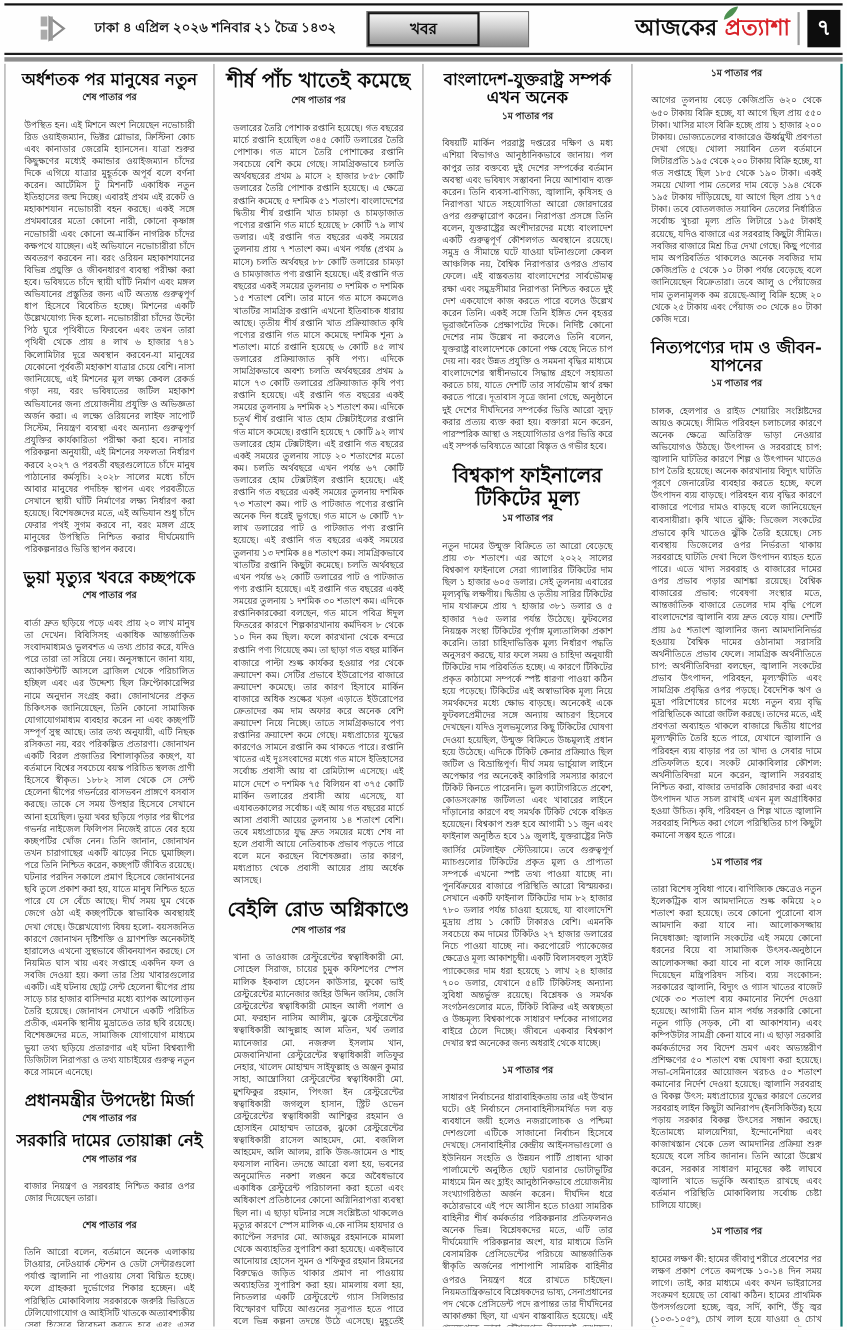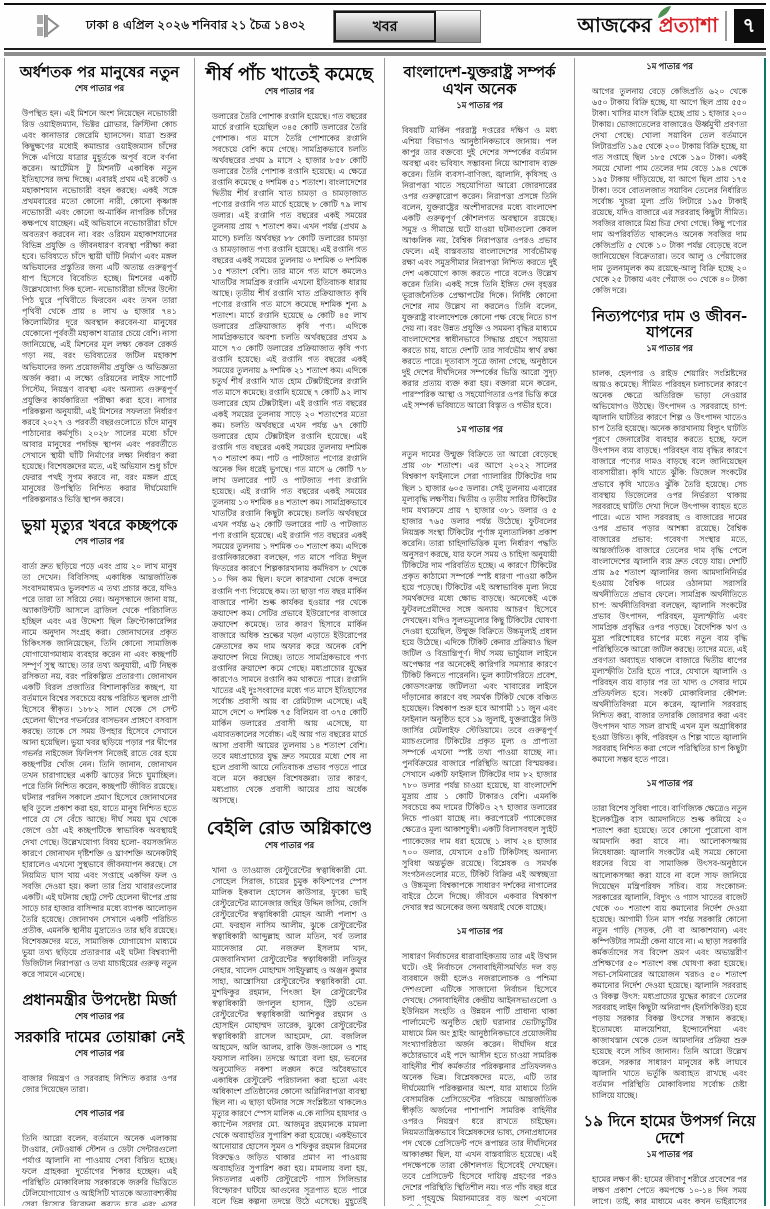--- a/index.html
+++ b/index.html
@@ -141,20 +141,21 @@
           <h2 class="headline">মাঠে ইসলামবিদ্বেষী স্লোগানে</h2>
         </article>
       </div>
       <div class="col">
         <article class="article size-md">
           <h2 class="headline">বাংলাদেশ-যুক্তরাষ্ট্র সম্পর্ক এখন অনেক</h2>
           <div class="cont">১ম পাতার পর</div>
           <p class="body">বিষয়টি মার্কিন পররাষ্ট্র দপ্তরের দক্ষিণ ও মধ্য এশিয়া বিভাগও আনুষ্ঠানিকভাবে জানায়। পল কাপুর তার বক্তব্যে দুই দেশের সম্পর্কের বর্তমান অবস্থা এবং ভবিষ্যৎ সম্ভাবনা নিয়ে আশাবাদ ব্যক্ত করেন। তিনি ব্যবসা-বাণিজ্য, জ্বালানি, কৃষিসহ ও নিরাপত্তা খাতে সহযোগিতা আরো জোরদারের ওপর গুরুত্বারোপ করেন। নিরাপত্তা প্রসঙ্গে তিনি বলেন, যুক্তরাষ্ট্রের অংশীদারদের মধ্যে বাংলাদেশ একটি গুরুত্বপূর্ণ কৌশলগত অবস্থানে রয়েছে। সমুদ্র ও সীমান্তে ঘটে যাওয়া ঘটনাগুলো কেবল আঞ্চলিক নয়, বৈশ্বিক নিরাপত্তার ওপরও প্রভাব ফেলে। এই বাস্তবতায় বাংলাদেশের সার্বভৌমত্ব রক্ষা এবং সমুদ্রসীমার নিরাপত্তা নিশ্চিত করতে দুই দেশ একযোগে কাজ করতে পারে বলেও উল্লেখ করেন তিনি। একই সঙ্গে তিনি ইঙ্গিত দেন বৃহত্তর ভূরাজনৈতিক প্রেক্ষাপটের দিকে। নির্দিষ্ট কোনো দেশের নাম উল্লেখ না করলেও তিনি বলেন, যুক্তরাষ্ট্র বাংলাদেশকে কোনো পক্ষ বেছে নিতে চাপ দেয় না। বরং উন্নত প্রযুক্তি ও সমমনা বৃদ্ধির মাধ্যমে বাংলাদেশের স্বাধীনভাবে সিদ্ধান্ত গ্রহণে সহায়তা করতে চায়, যাতে দেশটি তার সার্বভৌম স্বার্থ রক্ষা করতে পারে। দূতাবাস সূত্রে জানা গেছে, অনুষ্ঠানে দুই দেশের দীর্ঘদিনের সম্পর্কের ভিত্তি আরো সুদৃঢ় করার প্রত্যয় ব্যক্ত করা হয়। বক্তারা মনে করেন, পারস্পরিক আস্থা ও সহযোগিতার ওপর ভিত্তি করে এই সম্পর্ক ভবিষ্যতে আরো বিস্তৃত ও গভীর হবে।</p>
         </article>
         <article class="article size-lg">
+          <h2 class="headline">বিশ্বকাপ ফাইনালের টিকিটের মূল্য</h2>
           <div class="cont">১ম পাতার পর</div>
           <p class="body">নতুন দামের উন্মুক্ত বিক্রিতে তা আরো বেড়েছে প্রায় ৩৮ শতাংশ। এর আগে ২০২২ সালের বিশ্বকাপ ফাইনালে সেরা গ্যালারির টিকিটের দাম ছিল ১ হাজার ৬০৫ ডলার। সেই তুলনায় এবারের মূল্যবৃদ্ধি লক্ষণীয়। দ্বিতীয় ও তৃতীয় সারির টিকিটের দাম যথাক্রমে প্রায় ৭ হাজার ৩৮১ ডলার ও ৫ হাজার ৭৬৫ ডলার পর্যন্ত উঠেছে। ফুটবলের নিয়ন্ত্রক সংস্থা টিকিটের পূর্ণাঙ্গ মূল্যতালিকা প্রকাশ করেনি। তারা চাহিদাভিত্তিক মূল্য নির্ধারণ পদ্ধতি অনুসরণ করছে, যার ফলে সময় ও চাহিদা অনুযায়ী টিকিটের দাম পরিবর্তিত হচ্ছে। এ কারণে টিকিটের প্রকৃত কাঠামো সম্পর্কে স্পষ্ট ধারণা পাওয়া কঠিন হয়ে পড়েছে। টিকিটের এই অস্বাভাবিক মূল্য নিয়ে সমর্থকদের মধ্যে ক্ষোভ বাড়ছে। অনেকেই একে ফুটবলপ্রেমীদের সঙ্গে অন্যায় আচরণ হিসেবে দেখছেন। যদিও সুলভমূল্যের কিছু টিকিটের ঘোষণা দেওয়া হয়েছিল, উন্মুক্ত বিক্রিতে উচ্চমূল্যই প্রধান হয়ে উঠেছে। এদিকে টিকিট কেনার প্রক্রিয়াও ছিল জটিল ও বিভ্রান্তিপূর্ণ। দীর্ঘ সময় ভার্চুয়াল লাইনে অপেক্ষার পর অনেকেই কারিগরি সমস্যার কারণে টিকিট কিনতে পারেননি। ভুল ক্যাটাগরিতে প্রবেশ, কোডসংক্রান্ত জটিলতা এবং খাবারের লাইনে দাঁড়ানোর কারণে বহু সমর্থক টিকিট থেকে বঞ্চিত হয়েছেন। বিশ্বকাপ শুরু হবে আগামী ১১ জুন এবং ফাইনাল অনুষ্ঠিত হবে ১৯ জুলাই, যুক্তরাষ্ট্রের নিউ জার্সির মেটলাইফ স্টেডিয়ামে। তবে গুরুত্বপূর্ণ ম্যাচগুলোর টিকিটের প্রকৃত মূল্য ও প্রাপ্যতা সম্পর্কে এখনো স্পষ্ট তথ্য পাওয়া যাচ্ছে না। পুনর্বিক্রয়ের বাজারে পরিস্থিতি আরো বিস্ময়কর। সেখানে একটি ফাইনাল টিকিটের দাম ৮২ হাজার ৭৮০ ডলার পর্যন্ত চাওয়া হয়েছে, যা বাংলাদেশি মুদ্রায় প্রায় ১ কোটি টাকারও বেশি। এমনকি সবচেয়ে কম দামের টিকিটও ২৭ হাজার ডলারের নিচে পাওয়া যাচ্ছে না। করপোরেট প্যাকেজের ক্ষেত্রেও মূল্য আকাশচুম্বী। একটি বিলাসবহুল স্যুইট প্যাকেজের দাম ধরা হয়েছে ১ লাখ ২৪ হাজার ৭০০ ডলার, যেখানে ৫৪টি টিকিটসহ অন্যান্য সুবিধা অন্তর্ভুক্ত রয়েছে। বিশ্লেষক ও সমর্থক সংগঠনগুলোর মতে, টিকিট বিক্রির এই অস্বচ্ছতা ও উচ্চমূল্য বিশ্বকাপকে সাধারণ দর্শকের নাগালের বাইরে ঠেলে দিচ্ছে। জীবনে একবার বিশ্বকাপ দেখার স্বপ্ন অনেকের জন্য অধরাই থেকে যাচ্ছে।</p>
         </article>
         <article class="article size-md">
           <div class="cont">১ম পাতার পর</div>
           <p class="body">সাধারণ নির্বাচনের ধারাবাহিকতায় তার এই উত্থান ঘটে। ওই নির্বাচনে সেনাবাহিনীসমর্থিত দল বড় ব্যবধানে জয়ী হলেও নজরালোচক ও পশ্চিমা দেশগুলো এটিকে সাজানো নির্বাচন হিসেবে দেখছে। সেনাবাহিনীর কেন্দ্রীয় আইনসভাগুলো ও ইউনিয়ন সংহতি ও উন্নয়ন পার্টি প্রাধান্য থাকা পার্লামেন্টে অনুষ্ঠিত ছোট ঘরানার ভোটাভুটির মাধ্যমে মিন অং হ্লাইং আনুষ্ঠানিকভাবে প্রয়োজনীয় সংখ্যাগরিষ্ঠতা অর্জন করেন। দীর্ঘদিন ধরে কঠোরভাবে এই পদে আসীন হতে চাওয়া সামরিক বাহিনীর শীর্ষ কর্মকর্তার পরিকল্পনার প্রতিফলনও অনেক ভিন্ন। বিশ্লেষকদের মতে, এটি তার দীর্ঘমেয়াদি পরিকল্পনার অংশ, যার মাধ্যমে তিনি বেসামরিক প্রেসিডেন্টের পরিচয়ে আন্তর্জাতিক স্বীকৃতি অর্জনের পাশাপাশি সামরিক বাহিনীর ওপরও নিয়ন্ত্রণ ধরে রাখতে চাইছেন। নিয়মতান্ত্রিকভাবে বিশ্লেষকদের ভাষ্য, সেনাপ্রধানের পদ থেকে প্রেসিডেন্ট পদে রূপান্তর তার দীর্ঘদিনের আকাঙ্ক্ষা ছিল, যা এখন বাস্তবায়িত হয়েছে। এই পদক্ষেপকে তারা কৌশলগত হিসেবেই দেখছেন। তবে প্রেসিডেন্ট হিসেবে দায়িত্ব গ্রহণের পরও দেশের পরিস্থিতি স্থিতিশীল নয়। গত পাঁচ বছর ধরে চলা গৃহযুদ্ধে মিয়ানমারের বড় অংশ এখনো অস্থিতিশীল। আং সান সু চির দলের অবশিষ্টাংশ এবং বিভিন্ন জাতিগত সশস্ত্র গোষ্ঠী নতুন করে একটি সম্মিলিত ফ্রন্ট গঠন করেছে, যার লক্ষ্য সামরিক শাসনের অবসান ঘটানো। বিশ্লেষকদের মতে, নতুন প্রশাসন গঠনের পর প্রতিবেশী দেশগুলোর সঙ্গে সম্পর্ক জোরদারের চেষ্টা বাড়বে। এতে প্রতিরোধ আন্দোলনের ওপর সামরিক চাপ আরো বাড়তে পারে। একই সঙ্গে বৈশ্বিক জ্বালানি সংকট ও অর্থনৈতিক মন্দার প্রভাবে বিরোধী গোষ্ঠীগুলোর ঐক্য ও সংগঠন ধরে রাখা কঠিন হয়ে উঠতে পারে। সব মিলিয়ে লেজিটিমেসি হিসেবে মিন অং হ্লাইংয়ের উত্থান মিয়ানমারের রাজনৈতিক বাস্তবতায় নতুন অধ্যায় সূচনা করলেও দেশটির গভীর সংকটের দ্রুত সমাধানের কোনো ইঙ্গিত এখনো স্পষ্ট নয়।</p>
         </article>
       </div>
       <div class="col">
         <article class="article size-md">
@@ -164,19 +165,18 @@
         <article class="article size-md">
           <h2 class="headline">নিত্যপণ্যের দাম ও জীবন-যাপনের</h2>
           <div class="cont">১ম পাতার পর</div>
           <p class="body">চালক, হেলপার ও রাইড শেয়ারিং সংশ্লিষ্টদের আয়ও কমেছে। সীমিত পরিবহন চলাচলের কারণে অনেক ক্ষেত্রে অতিরিক্ত ভাড়া নেওয়ার অভিযোগও উঠছে। উৎপাদন ও সরবরাহে চাপ: জ্বালানি ঘাটতির কারণে শিল্প ও উৎপাদন খাতেও চাপ তৈরি হয়েছে। অনেক কারখানায় বিদ্যুৎ ঘাটতি পূরণে জেনারেটর ব্যবহার করতে হচ্ছে, ফলে উৎপাদন ব্যয় বাড়ছে। পরিবহন ব্যয় বৃদ্ধির কারণে বাজারে পণ্যের দামও বাড়ছে বলে জানিয়েছেন ব্যবসায়ীরা। কৃষি খাতে ঝুঁকি: ডিজেল সংকটের প্রভাবে কৃষি খাতেও ঝুঁকি তৈরি হয়েছে। সেচ ব্যবস্থায় ডিজেলের ওপর নির্ভরতা থাকায় সরবরাহে ঘাটতি দেখা দিলে উৎপাদন ব্যাহত হতে পারে। এতে খাদ্য সরবরাহ ও বাজারের দামের ওপর প্রভাব পড়ার আশঙ্কা রয়েছে। বৈশ্বিক বাজারের প্রভাব: গবেষণা সংস্থার মতে, আন্তর্জাতিক বাজারে তেলের দাম বৃদ্ধি পেলে বাংলাদেশের জ্বালানি ব্যয় দ্রুত বেড়ে যায়। দেশটি প্রায় ৯৫ শতাংশ জ্বালানির জন্য আমদানিনির্ভর হওয়ায় বৈশ্বিক দামের ওঠানামা সরাসরি অর্থনীতিতে প্রভাব ফেলে। সামগ্রিক অর্থনীতিতে চাপ: অর্থনীতিবিদরা বলছেন, জ্বালানি সংকটের প্রভাব উৎপাদন, পরিবহন, মূল্যস্ফীতি এবং সামগ্রিক প্রবৃদ্ধির ওপর পড়ছে। বৈদেশিক ঋণ ও মুদ্রা পরিশোধের চাপের মধ্যে নতুন ব্যয় বৃদ্ধি পরিস্থিতিকে আরো জটিল করছে। তাদের মতে, এই প্রবণতা অব্যাহত থাকলে বাজারে দ্বিতীয় ধাপের মূল্যস্ফীতি তৈরি হতে পারে, যেখানে জ্বালানি ও পরিবহন ব্যয় বাড়ার পর তা খাদ্য ও সেবার দামে প্রতিফলিত হবে। সংকট মোকাবিলার কৌশল: অর্থনীতিবিদরা মনে করেন, জ্বালানি সরবরাহ নিশ্চিত করা, বাজার তদারকি জোরদার করা এবং উৎপাদন খাত সচল রাখাই এখন মূল অগ্রাধিকার হওয়া উচিত। কৃষি, পরিবহন ও শিল্প খাতে জ্বালানি সরবরাহ নিশ্চিত করা গেলে পরিস্থিতির চাপ কিছুটা কমানো সম্ভব হতে পারে।</p>
         </article>
         <article class="article size-md">
           <div class="cont">১ম পাতার পর</div>
           <p class="body">তারা বিশেষ সুবিধা পাবে। বাণিজ্যিক ক্ষেত্রেও নতুন ইলেকট্রিক বাস আমদানিতে শুল্ক কমিয়ে ২০ শতাংশ করা হয়েছে। তবে কোনো পুরোনো বাস আমদানি করা যাবে না। আলোকসজ্জায় নিষেধাজ্ঞা: জ্বালানি সংকটের এই সময়ে কোনো ধরনের বিয়ে বা সামাজিক উৎসব-অনুষ্ঠানে আলোকসজ্জা করা যাবে না বলে সাফ জানিয়ে দিয়েছেন মন্ত্রিপরিষদ সচিব। ব্যয় সংকোচন: সরকারের জ্বালানি, বিদ্যুৎ ও গ্যাস খাতের বাজেট থেকে ৩০ শতাংশ ব্যয় কমানোর নির্দেশ দেওয়া হয়েছে। আগামী তিন মাস পর্যন্ত সরকারি কোনো নতুন গাড়ি (সড়ক, নৌ বা আকাশযান) এবং কম্পিউটার সামগ্রী কেনা যাবে না। এ ছাড়া সরকারি কর্মকর্তাদের সব বিদেশ ভ্রমণ এবং অভ্যন্তরীণ প্রশিক্ষণের ৫০ শতাংশ বন্ধ ঘোষণা করা হয়েছে। সভা-সেমিনারের আয়োজন খরচও ৫০ শতাংশ কমানোর নির্দেশ দেওয়া হয়েছে। জ্বালানি সরবরাহ ও বিকল্প উৎস: মধ্যপ্রাচ্যের যুদ্ধের কারণে তেলের সরবরাহ লাইন কিছুটা অনিরাপদ (ইনসিকিউর) হয়ে পড়ায় সরকার বিকল্প উৎসের সন্ধান করছে। ইতোমধ্যে মালয়েশিয়া, ইন্দোনেশিয়া এবং কাজাখস্তান থেকে তেল আমদানির প্রক্রিয়া শুরু হয়েছে বলে সচিব জানান। তিনি আরো উল্লেখ করেন, সরকার সাধারণ মানুষের কষ্ট লাঘবে জ্বালানি খাতে ভর্তুকি অব্যাহত রাখছে এবং বর্তমান পরিস্থিতি মোকাবিলায় সর্বোচ্চ চেষ্টা চালিয়ে যাচ্ছে।</p>
         </article>
         <article class="article size-md">
-          <h2 class="headline">১৯ দিনে হামের উপসর্গ নিয়ে দেশে</h2>
           <div class="cont">১ম পাতার পর</div>
           <p class="body">হামের লক্ষণ কী: হামের জীবাণু শরীরে প্রবেশের পর লক্ষণ প্রকাশ পেতে কমপক্ষে ১০-১৪ দিন সময় লাগে। তাই, কার মাধ্যমে এবং কখন ভাইরাসের সংক্রমণ হয়েছে তা বোঝা কঠিন। হামের প্রাথমিক উপসর্গগুলো হচ্ছে, জ্বর, সর্দি, কাশি, উঁচু জ্বর (১০৩-১০৫°), চোখ লাল হয়ে যাওয়া ও চোখ দিয়ে পানি পড়া এবং চোখের ভেতরে ছোট সাদা দাগ বা কপলিক স্পটের অনির্ভার। এ উপসর্গগুলো সাধারণত ৪-৫ দিন স্থায়ী হয়। হামের সবচেয়ে দৃশ্যমান লক্ষণ হলো ত্বকে লাল ফুসকুড়ি (র‍্যাশ)। র‍্যাশ সাধারণত সংক্রমণের ৭-১৫ দিন পরে শুরু হয়, প্রথমে মুখ ও গলার উপরের অংশে দেখা যায়। এটি প্রায় ৩ দিনের মধ্যে সারা শরীরে ছড়িয়ে পড়ে, শেষ পর্যন্ত হাত ও পা পর্যন্ত পৌঁছে যায়। র‍্যাশ সাধারণত ৫-৬ দিন স্থায়ী হয়, তারপর ধীরে ধীরে মিলিয়ে যায়। অধিকাংশ হাম আক্রান্ত রোগী রোগের সূচনা থেকে ৭-১০ দিনের মধ্যে সম্পূর্ণ সুস্থ হয়ে ওঠে এবং শরীরে আজীবন রোগপ্রতিরোধ ক্ষমতা তৈরি হয় এবং দ্বিতীয়বার হামে আক্রান্ত হওয়ার সম্ভাবনা থাকে না। হাম ভাইরাস সংক্রমণের পর মানবদেহ মূলত হিমাগ্লুটিনিন (এ) প্রোটিনের বিরুদ্ধে অ্যান্টিবডি তৈরি করে এবং এ অ্যান্টিবডিই পরবর্তী সংক্রমণ প্রতিরোধ করে।</p>
         </article>
       </div>
     </div>
 </div>
 
 </body></html>

